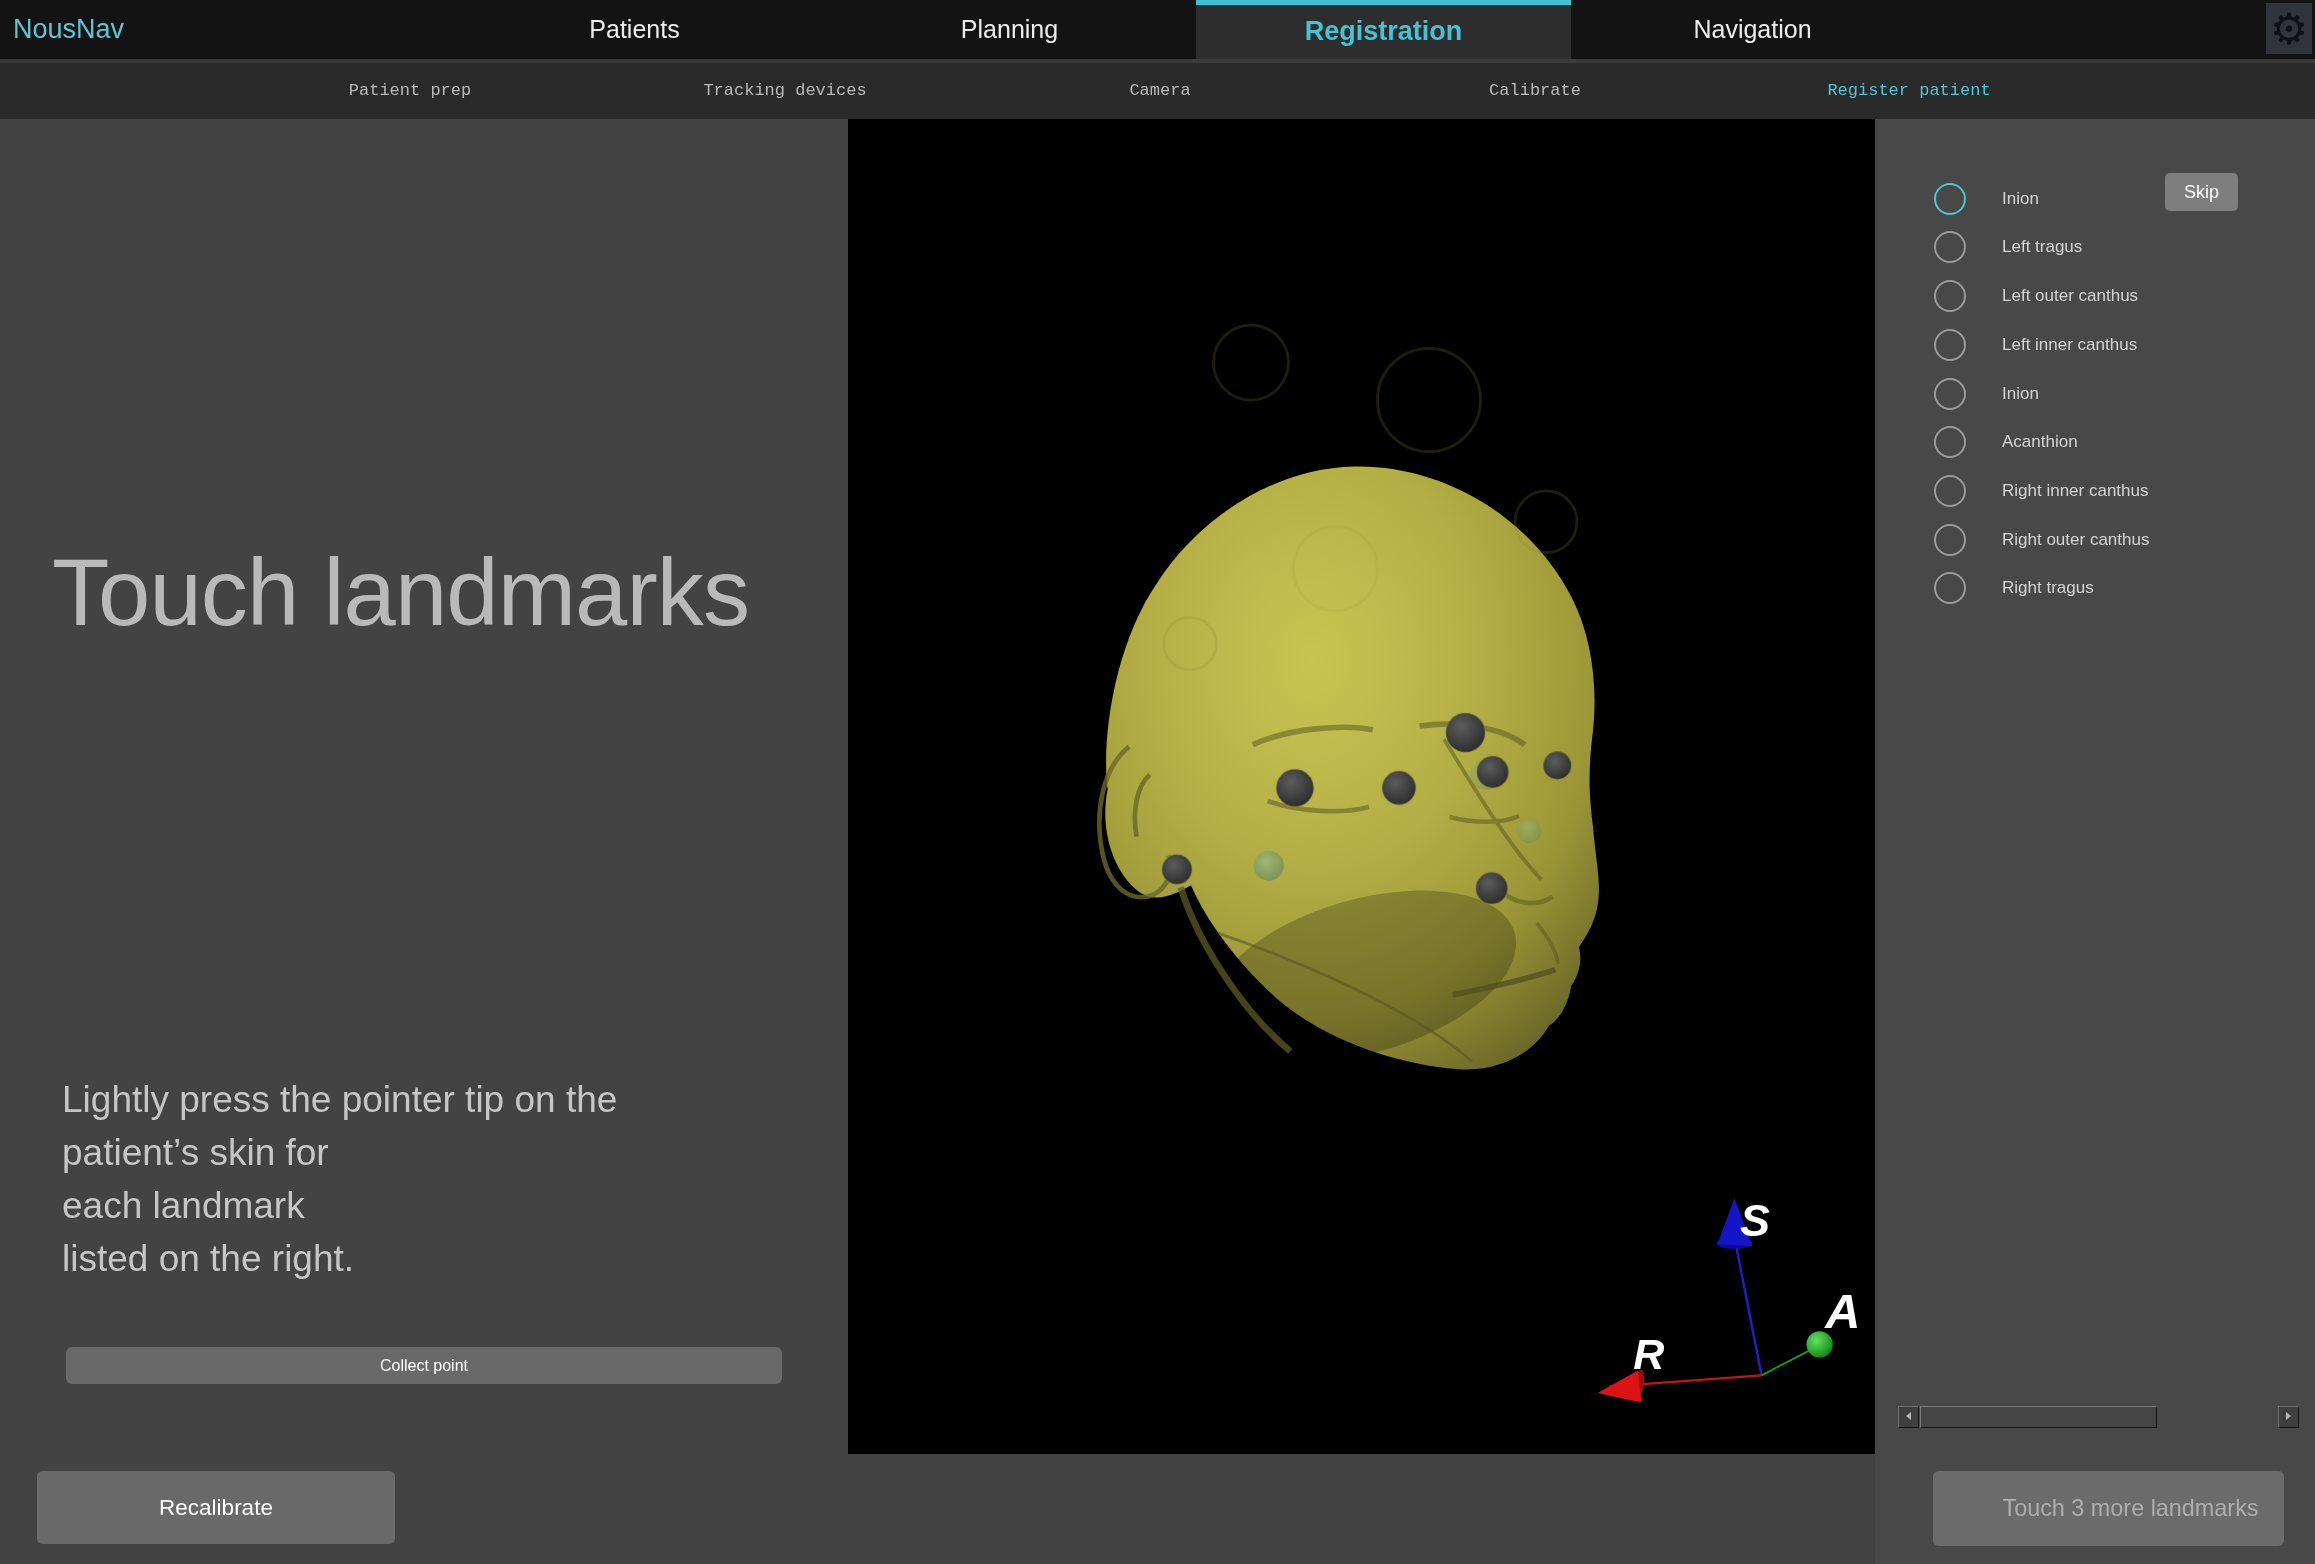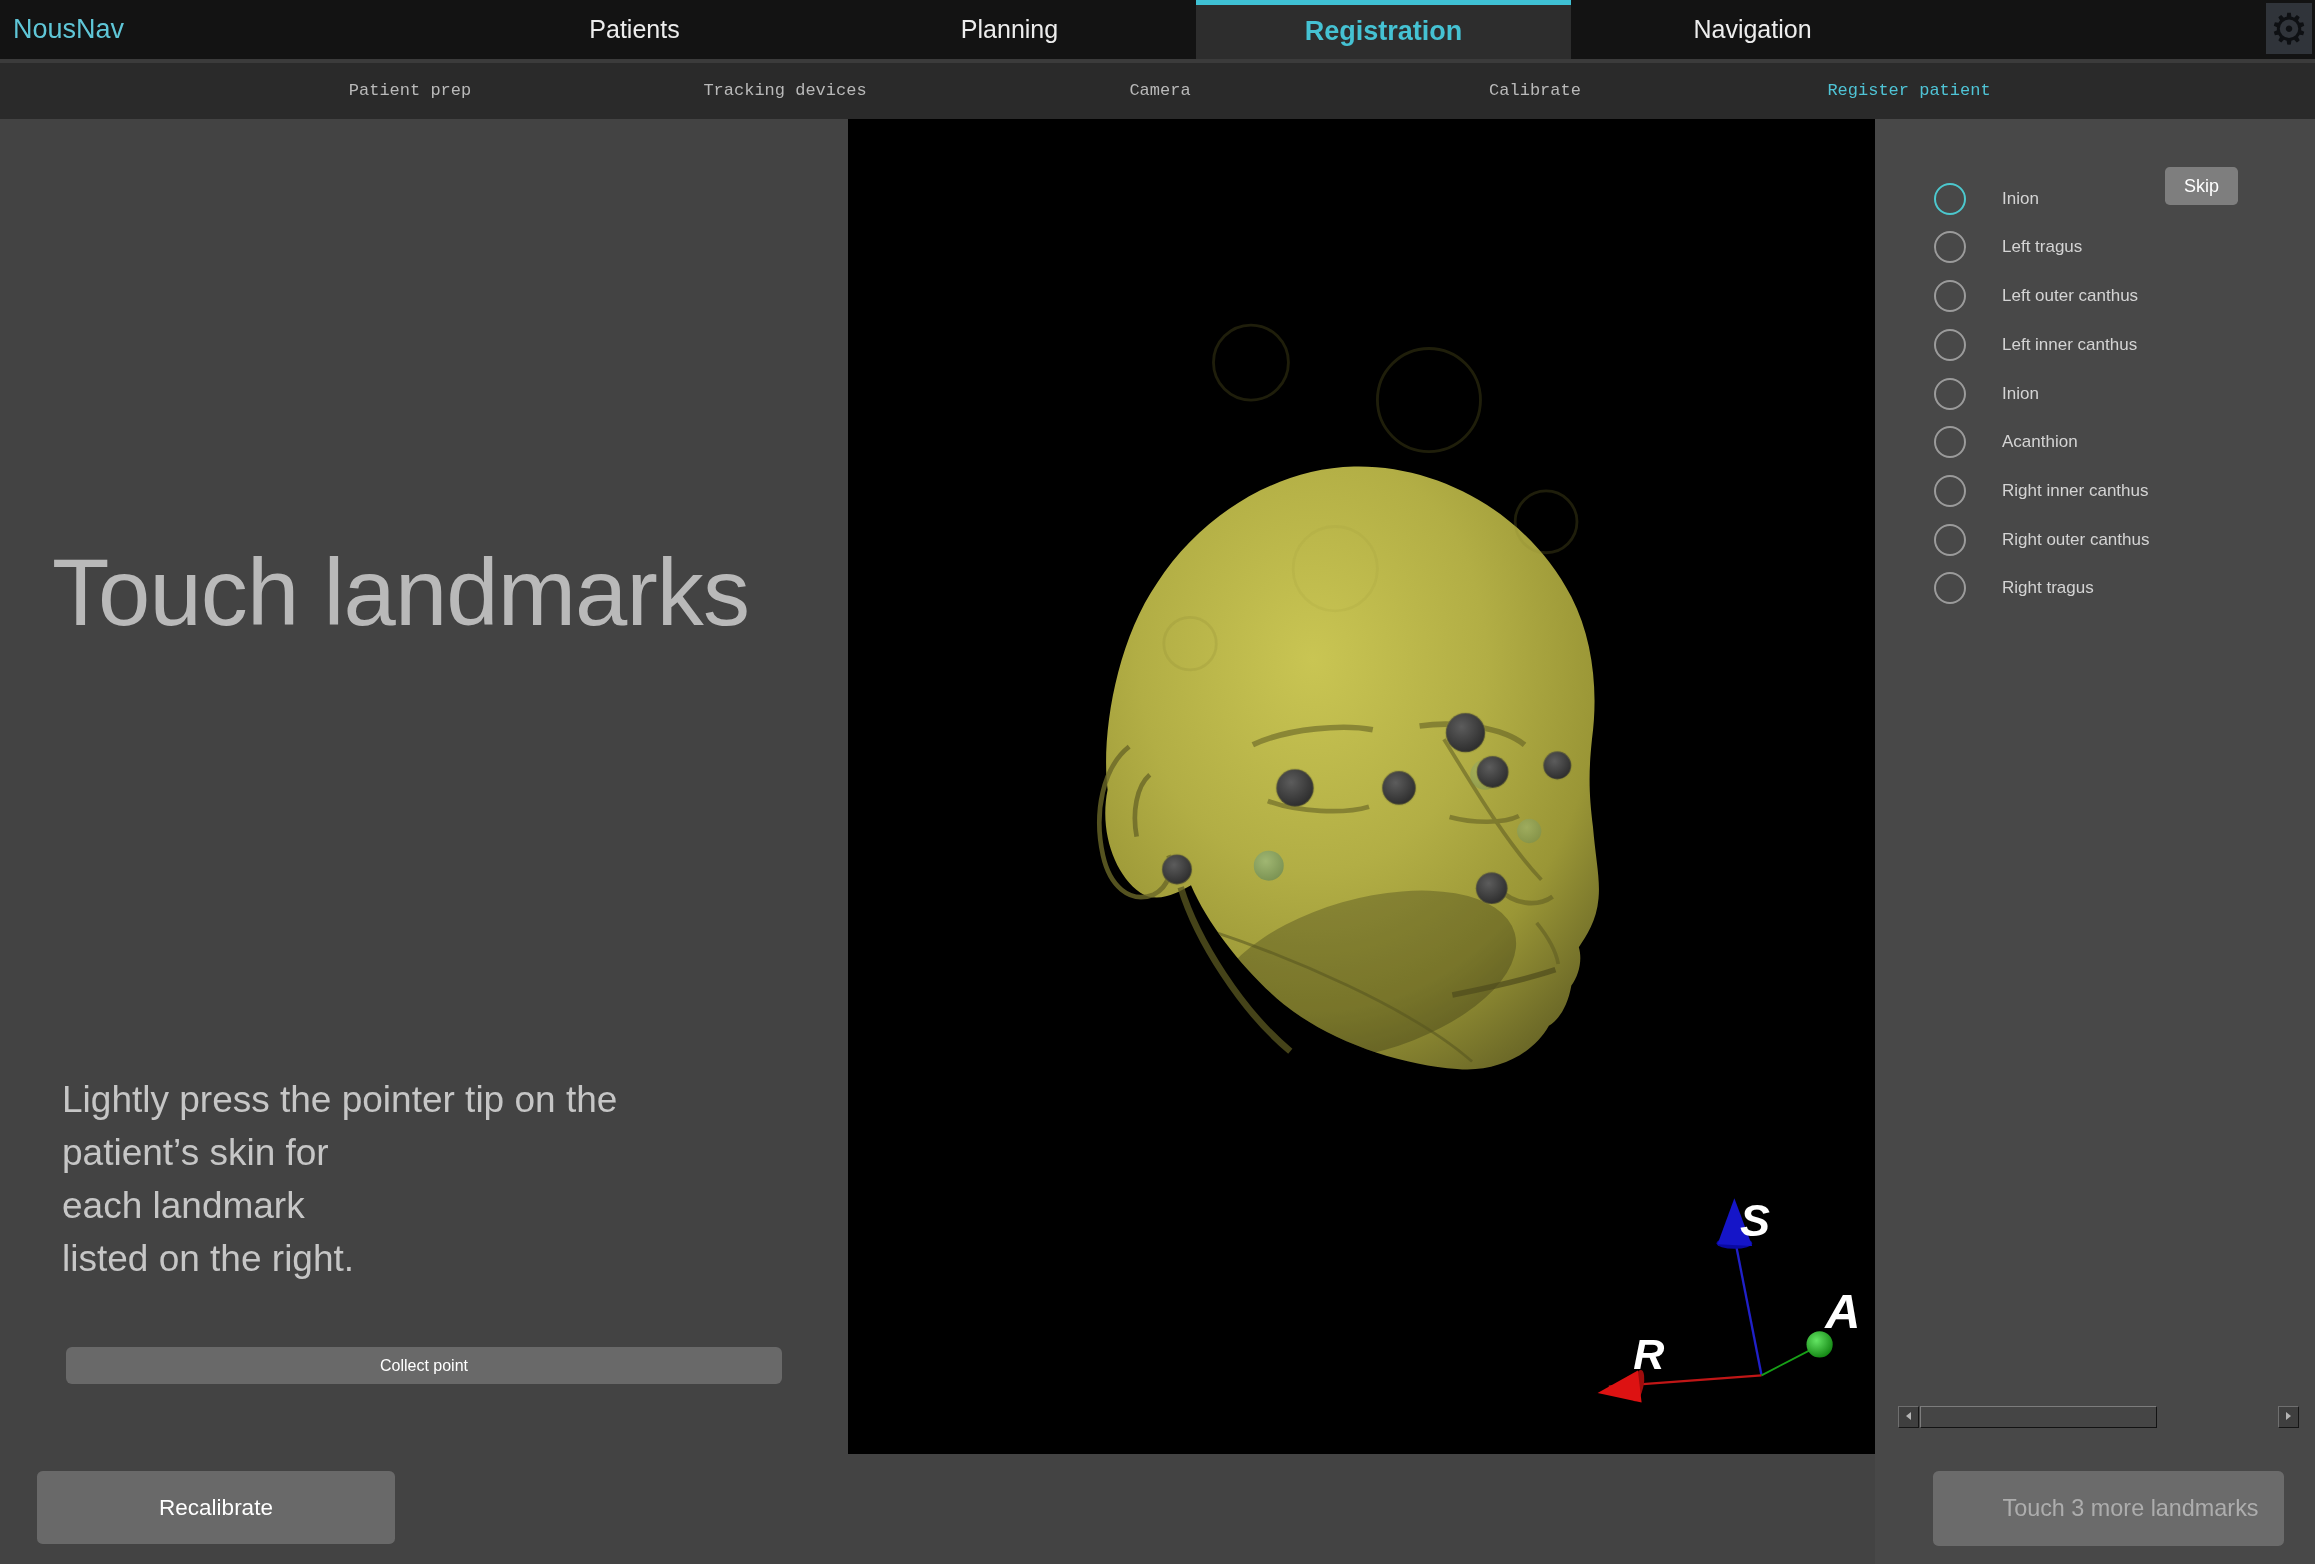--- a/index.html
+++ b/index.html
@@ -32,21 +32,21 @@
   .instructions { position:absolute; left:62px; top:954px; font-size:37px; line-height:53px; color:#c6c6c6; }
   .collect-btn { position:absolute; left:66px; top:1228px; width:716px; height:37px; background:#696969;
                  border:none; border-radius:6px; color:#ffffff; font-size:16px; font-family:inherit; cursor:default; }
 
   
   .viewport { position:absolute; left:848px; top:119px; width:1027px; height:1335px; background:#000; }
   .viewport-bottom-strip { position:absolute; left:848px; top:1454px; width:1027px; height:111px; background:#434343; }
 
   
   .right-panel { position:absolute; left:1875px; top:119px; width:440px; height:1446px; background:#484848; }
-  .skip-btn { position:absolute; left:290px; top:48px; width:73px; height:38px; background:#7e7e7e;
+  .skip-btn { position:absolute; left:290px; top:54px; width:73px; height:38px; background:#7e7e7e;
               border:none; border-radius:4.7px; color:#ffffff; font-size:18px; font-family:inherit; cursor:default; }
   .lm-row { position:absolute; left:0; width:100%; height:32px; }
   .radio { position:absolute; left:59px; top:0; width:32px; height:32px; border:2.8px solid #9b9b9b;
            border-radius:50%; background:transparent; cursor:default; }
   .radio.selected { border-color:#4cc8ce; }
   .lm-label { position:absolute; left:127px; top:0; line-height:32px; color:#d4d4d4; font-size:17px; white-space:nowrap; }
 
   
   .scrollbar { position:absolute; left:23.4px; top:1287px; width:401px; height:21.5px; }
   .sb-btn { position:absolute; top:0; width:20.6px; height:21.5px; background:#3f3f3f;

